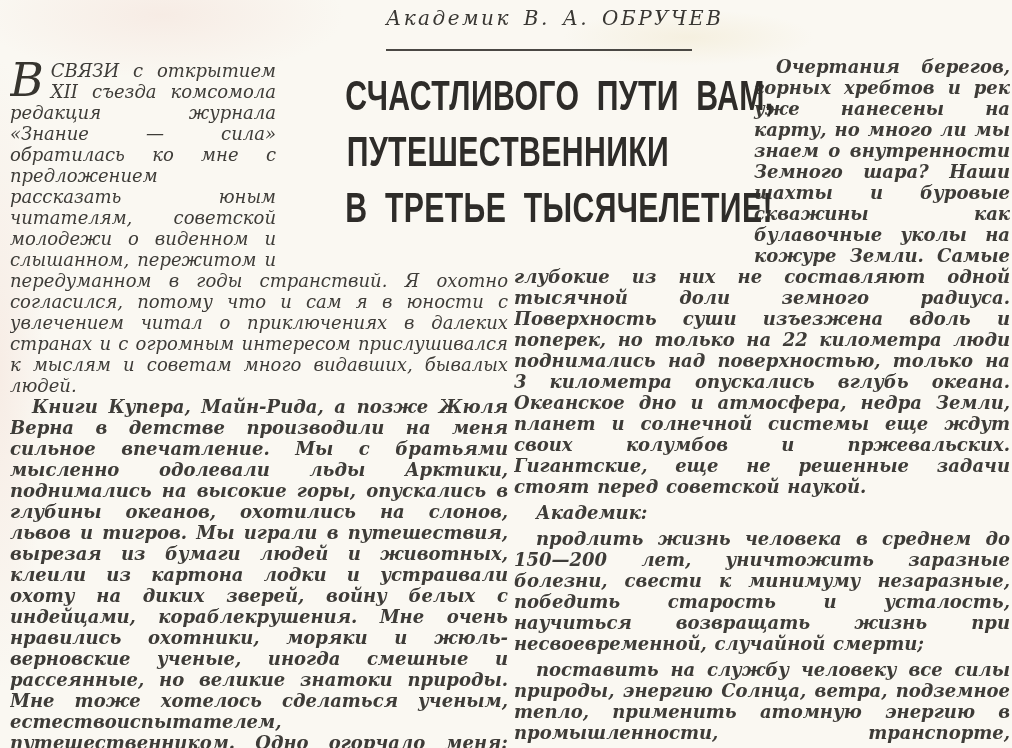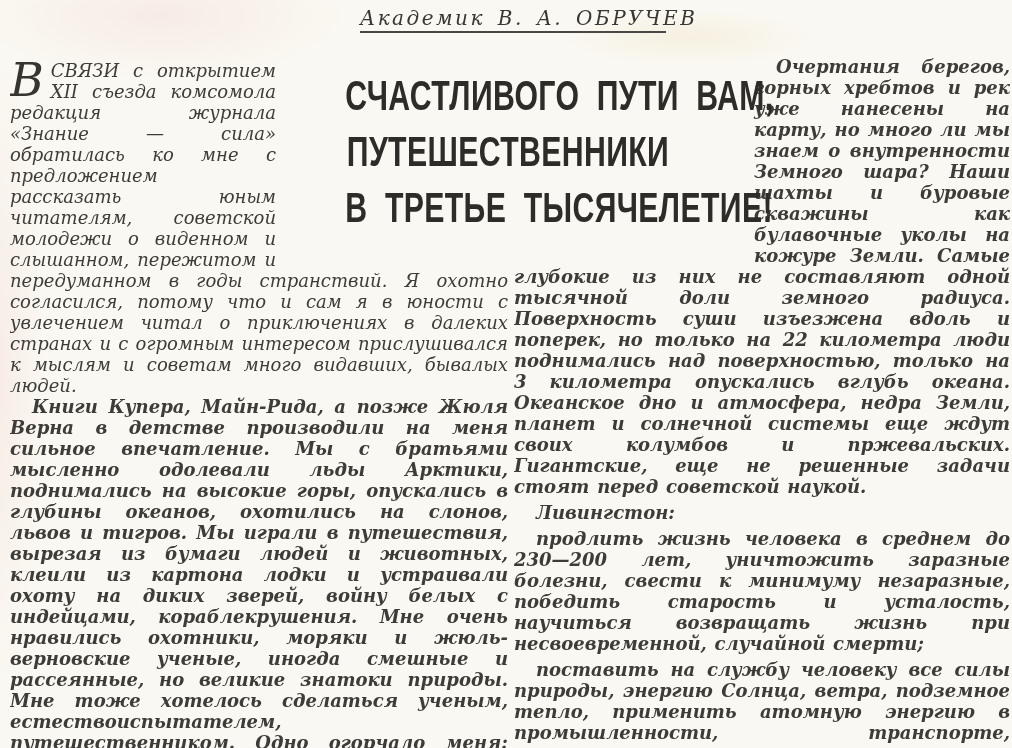--- a/index.html
+++ b/index.html
@@ -17,23 +17,23 @@
       radial-gradient(ellipse 260px 90px at 16% 2%, rgba(238,204,194,.28), transparent 70%),
       radial-gradient(ellipse 60px 420px at 0% 50%, rgba(240,210,200,.30), transparent 75%),
       radial-gradient(ellipse 180px 40px at 68% 5%, rgba(226,206,150,.20), transparent 70%),
       var(--paper);
     font-family:"DejaVu Serif", serif;
     color:var(--ink);
   }
 
   
   .author-block{
-    position:absolute;left:360px;top:6px;width:306px;
+    position:absolute;left:386px;top:6px;width:306px;
     border-bottom:2px solid var(--ruleColor);
-    padding-bottom:1px;
+    padding-bottom:19px;
   }
   .author-name{
     font-style:italic;
     font-size:20px;
     letter-spacing:2.5px;
     word-spacing:4px;
     color:#393733;
     white-space:nowrap;
   }
 
@@ -105,19 +105,19 @@
     <p>
       <span class="dropcap">В</span><span>СВЯЗИ с открытием XII съезда комсомола редакция журнала «Знание — сила» обратилась ко мне с предложением рассказать юным читателям, советской молодежи о виденном и слышанном, пережитом и передуманном в годы странствий. Я охотно согласился, потому что и сам я в юности с увлечением читал о приключениях в далеких странах и с огромным интересом прислушивался к мыслям и советам много видавших, бывалых людей.</span>
     </p>
     <p class="para-indent">Книги Купера, Майн-Рида, а позже Жюля Верна в детстве производили на меня сильное впечатление. Мы с братьями мысленно одолевали льды Арктики, поднимались на высокие горы, опускались в глубины океанов, охотились на слонов, львов и тигров. Мы играли в путешествия, вырезая из бумаги людей и животных, клеили из картона лодки и устраивали охоту на диких зверей, войну белых с индейцами, кораблекрушения. Мне очень нравились охотники, моряки и жюль-верновские ученые, иногда смешные и рассеянные, но великие знатоки природы. Мне тоже хотелось сделаться ученым, естествоиспытателем, путешественником. Одно огорчало меня: Америка была открыта без меня, без меня совершены кругосветные путешествия, нанесены на карту материки и острова. Белые пятна нелегко было найти в географическом атласе. Ливингстон уже проник в дебри Центральной Африки, Пржевальский — в пустыни Центральной Азии. Увы, я опоздал родиться.</p>
 
   </div>
 
   <div class="body-col col-right">
     <div class="wrap-spacer-left"></div>
     <p class="para-indent">Очертания берегов, горных хребтов и рек уже нанесены на карту, но много ли мы знаем о внутренности Земного шара? Наши шахты и буровые скважины как булавочные уколы на кожуре Земли. Самые глубокие из них не составляют одной тысячной доли земного радиуса. Поверхность суши изъезжена вдоль и поперек, но только на 22 километра люди поднимались над поверхностью, только на 3 километра опускались вглубь океана. Океанское дно и атмосфера, недра Земли, планет и солнечной системы еще ждут своих колумбов и пржевальских. Гигантские, еще не решенные задачи стоят перед советской наукой.</p>
-    <p class="para-indent para-gap">Ливингстон:</p>
-    <p class="para-indent para-gap">продлить жизнь человека в среднем до 230—200 лет, уничтожить заразные болезни, свести к минимуму незаразные, победить старость и усталость, научиться возвращать жизнь при несвоевременной, случайной смерти;</p>
+    <p class="para-indent para-gap">Академик:</p>
+    <p class="para-indent para-gap">продлить жизнь человека в среднем до 150—200 лет, уничтожить заразные болезни, свести к минимуму незаразные, победить старость и усталость, научиться возвращать жизнь при несвоевременной, случайной смерти;</p>
     <p class="para-indent para-gap">поставить на службу человеку все силы природы, энергию Солнца, ветра, подземное тепло, применить атомную энергию в промышленности, транспорте, строительстве, научиться запасать энергию впрок и доставлять ее в любое место без проводов;</p>
 
   </div>
 
 </div>
 
 </body></html>

